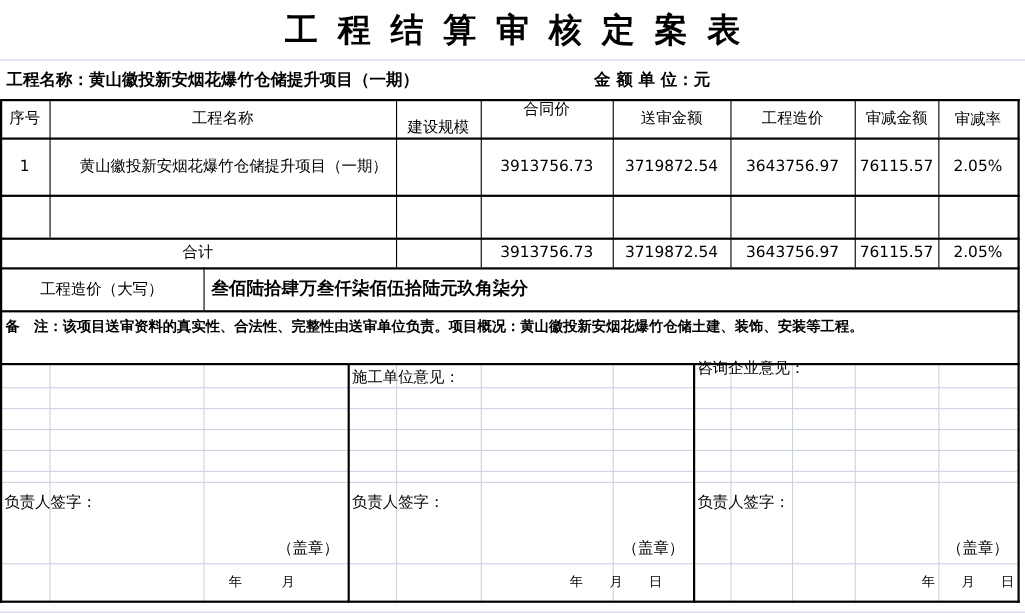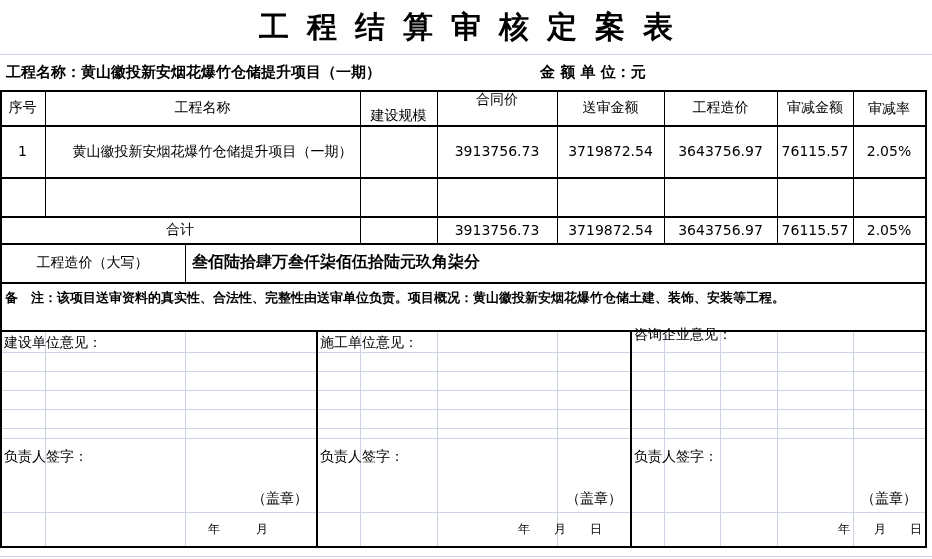--- a/index.html
+++ b/index.html
@@ -112,21 +112,20 @@
   <div class="txt center dcell" style="top:216px;left:557px;width:107px;height:27px;">3719872.54</div>
   <div class="txt center dcell" style="top:216px;left:664px;width:113px;height:27px;">3643756.97</div>
   <div class="txt center dcell" style="top:216px;left:777px;width:76px;height:27px;">76115.57</div>
   <div class="txt center dcell" style="top:216px;left:853px;width:72px;height:27px;">2.05%</div>
 
   <div class="txt center dcell" style="top:243px;left:0;width:185px;height:39px;">工程造价（大写）</div>
   <div class="txt words-val" style="top:243px;left:192px;width:720px;height:39px;">叁佰陆拾肆万叁仟柒佰伍拾陆元玖角柒分</div>
 
   <div class="txt remark">备　注：该项目送审资料的真实性、合法性、完整性由送审单位负责。项目概况：黄山徽投新安烟花爆竹仓储土建、装饰、安装等工程。</div>
 
-  <div class="txt op-label" style="top:332px;left:4px;width:300px;">建设单位意见：</div>
   <div class="txt sig-label" style="top:447px;left:4px;width:300px;">负责人签字：</div>
   <div class="txt right seal" style="top:488px;left:0;width:308px;">（盖章）</div>
   <div class="txt right datebar" style="top:512px;left:0;width:268px;">年　　　月</div>
 
   <div class="txt op-label" style="top:332px;left:320px;width:300px;">施工单位意见：</div>
   <div class="txt sig-label" style="top:447px;left:320px;width:300px;">负责人签字：</div>
   <div class="txt right seal" style="top:488px;left:316px;width:306px;">（盖章）</div>
   <div class="txt right datebar" style="top:512px;left:316px;width:286px;">年　　月　　日</div>
 
   <div class="txt op-label" style="top:324px;left:634px;width:280px;">咨询企业意见：</div>

